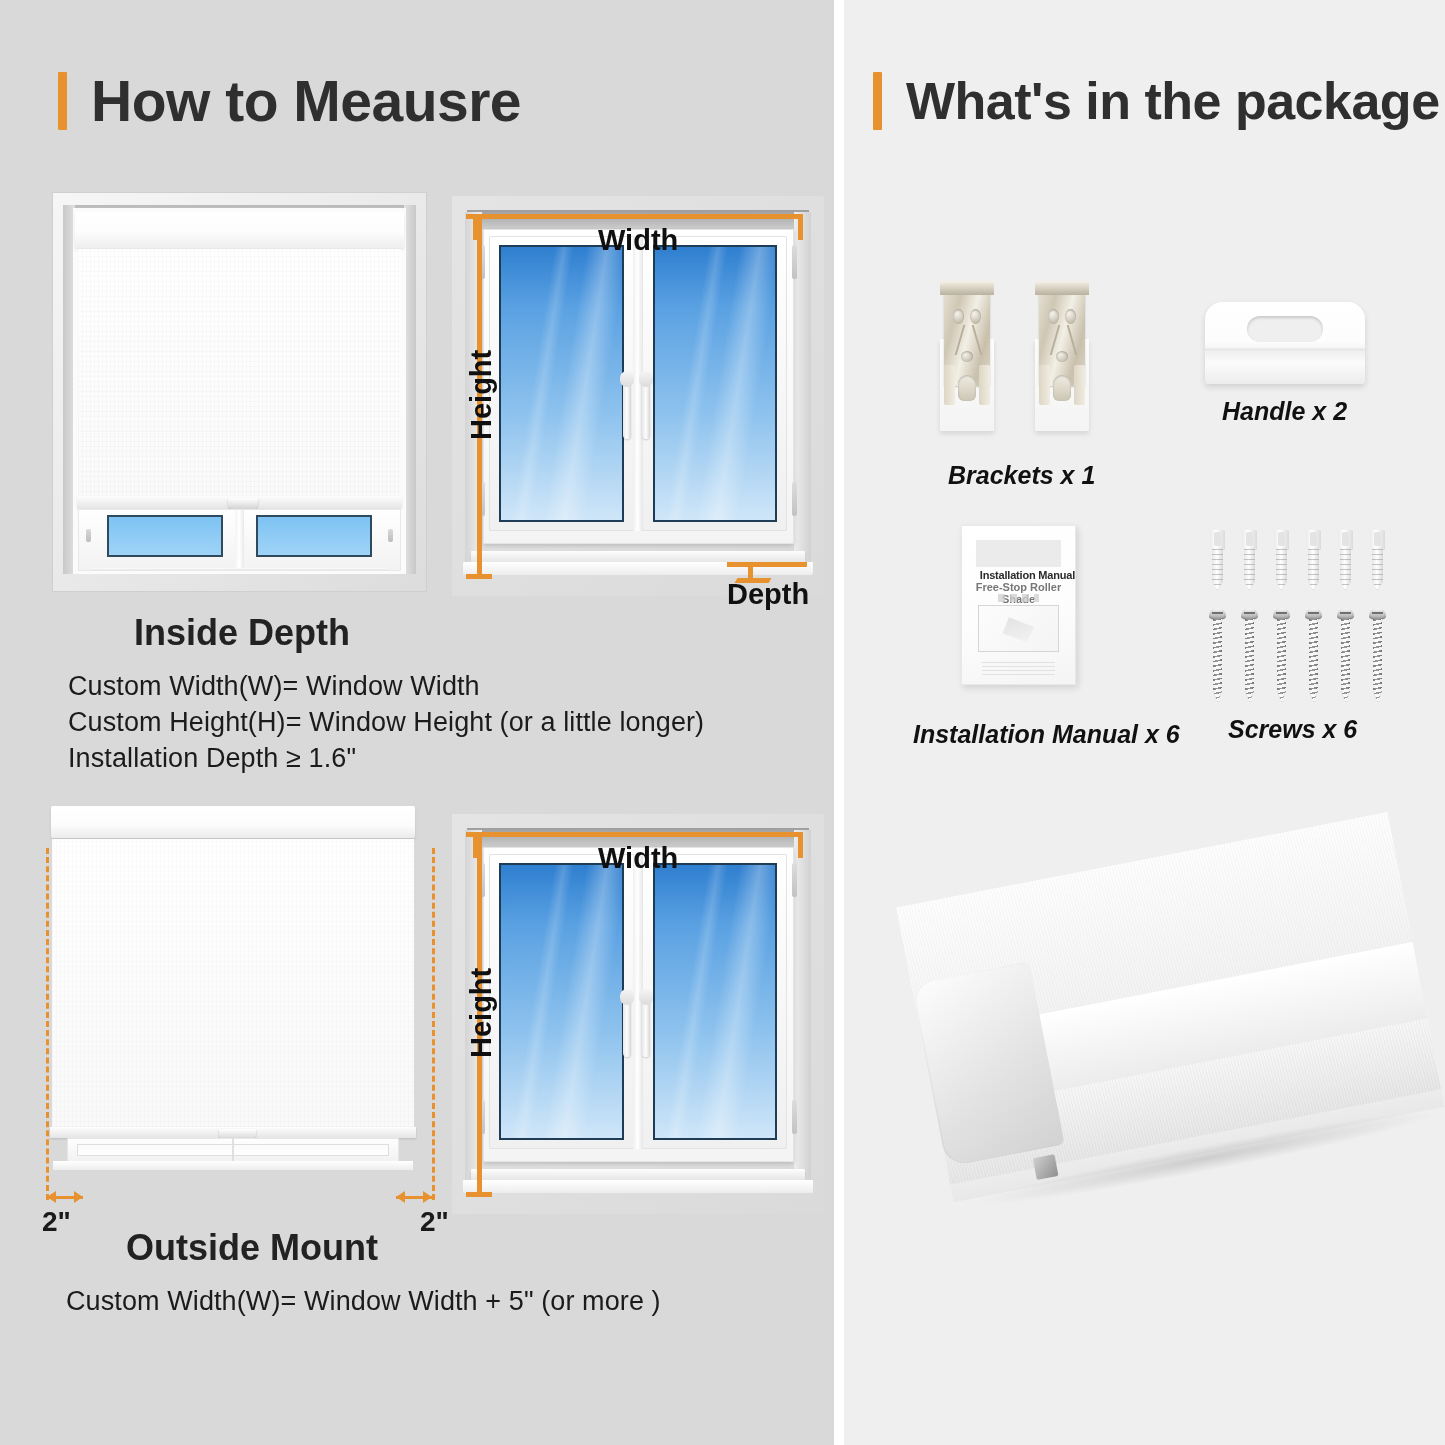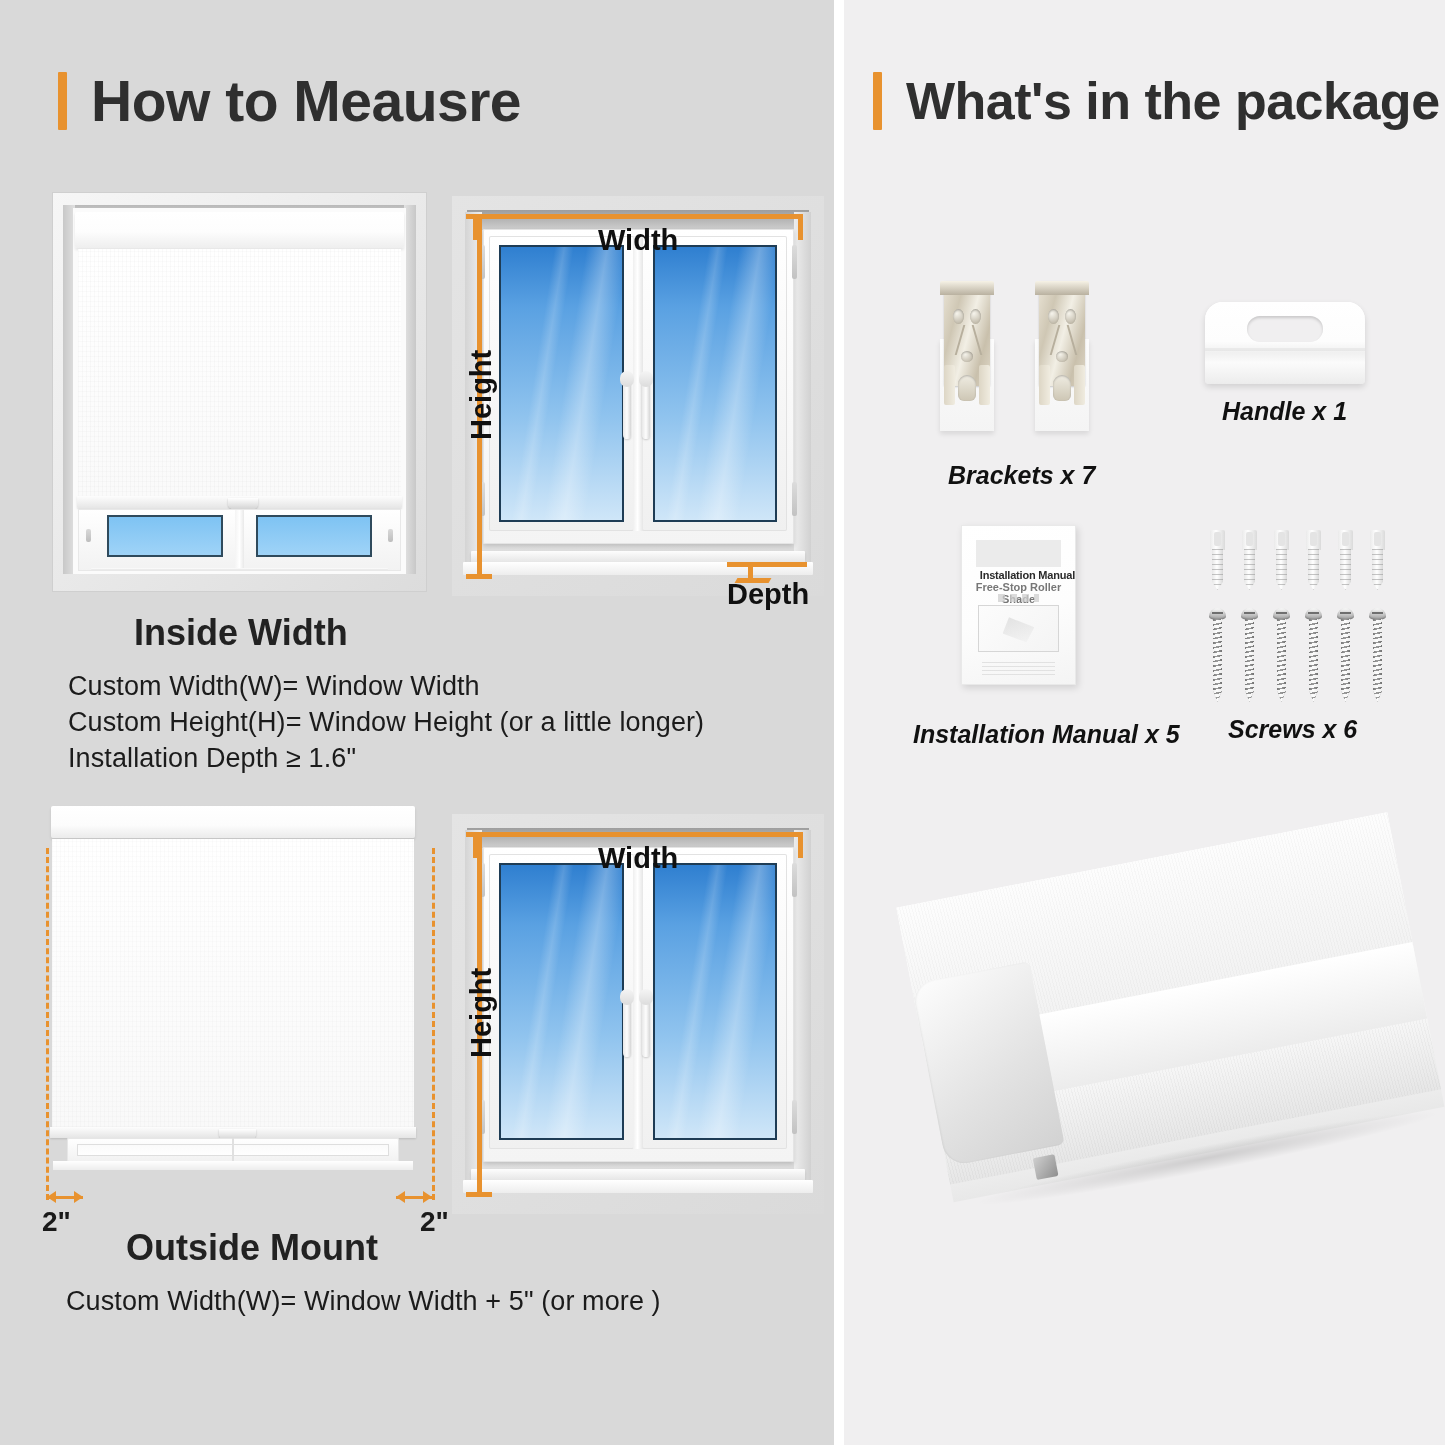--- a/index.html
+++ b/index.html
@@ -528,21 +528,21 @@
   <div class="mk-v" style="left:477px; top:214px; height:365px;"></div>
   <div class="mk-cap-v" style="left:466px; top:214px;"></div>
   <div class="mk-cap-v" style="left:466px; top:574px;"></div>
   <div class="mk-label vert" style="left:465px; top:440px;">Height</div>
 
   <div class="mk-h" style="left:727px; top:562px; width:80px;"></div>
   <div class="mk-v" style="left:748px; top:562px; height:20px;"></div>
   <div class="mk-h" style="left:736px; top:578px; width:34px; transform:skewX(-30deg);"></div>
   <div class="mk-label" style="left:727px; top:578px;">Depth</div>
 
-  <div class="sec-title" style="left:134px; top:612px;">Inside Width</div>
+  <div class="sec-title" style="left:134px; top:612px;">Inside Depth</div>
   <div class="body-line" style="left:68px; top:671px;">Custom Width(W)= Window Width</div>
   <div class="body-line" style="left:68px; top:707px;">Custom Height(H)= Window Height (or a little longer)</div>
   <div class="body-line" style="left:68px; top:743px;">Installation Depth ≥ 1.6"</div>
 
   <div class="shade-scene" style="left:28px; top:806px; width:410px; height:398px;">
     <div class="om-head"></div>
     <div class="om-fabric"></div>
     <div class="om-rail"></div>
     <div class="om-pull"></div>
     <div class="om-sill">
@@ -625,36 +625,36 @@
     <div class="bk-hole" style="left:13px; top:28px; width:11px; height:15px;"></div>
     <div class="bk-hole" style="left:30px; top:28px; width:11px; height:15px;"></div>
     <div class="bk-rib" style="left:19px; top:44px; height:30px; transform:skewX(-16deg);"></div>
     <div class="bk-rib" style="left:36px; top:44px; height:30px; transform:skewX(16deg);"></div>
     <div class="bk-hole" style="left:21px; top:70px; width:12px; height:11px;"></div>
     <div class="bk-tab" style="left:4px;"></div>
     <div class="bk-tab" style="right:4px;"></div>
     <div class="bk-keyhole"></div>
   </div>
 
-  <div class="pkg-label" style="left:948px; top:461px;">Brackets x 7</div>
+  <div class="pkg-label" style="left:948px; top:461px;">Brackets x 1</div>
 
   <div class="handle-shape" style="left:1205px; top:302px; width:160px; height:82px;">
     <div class="handle-hole" style="left:42px; top:14px; width:76px; height:26px;"></div>
   </div>
-  <div class="pkg-label" style="left:1222px; top:397px;">Handle x 1</div>
+  <div class="pkg-label" style="left:1222px; top:397px;">Handle x 2</div>
 
   <div class="manual" style="left:961px; top:525px; width:115px; height:160px;">
     <div class="manual-band"></div>
     <div class="manual-title">Installation Manual</div>
     <div class="manual-sub">Free-Stop Roller Shade</div>
     <div class="manual-scribble"></div>
     <div class="manual-box"></div>
     <div class="manual-foot"></div>
   </div>
-  <div class="pkg-label" style="left:913px; top:720px;">Installation Manual x 5</div>
+  <div class="pkg-label" style="left:913px; top:720px;">Installation Manual x 6</div>
 
   <div class="anchor" style="left:1210px; top:530px;">
     <div class="anchor-head"></div>
     <div class="anchor-body"></div>
   </div>
   <div class="anchor" style="left:1242px; top:530px;">
     <div class="anchor-head"></div>
     <div class="anchor-body"></div>
   </div>
   <div class="anchor" style="left:1274px; top:530px;">

